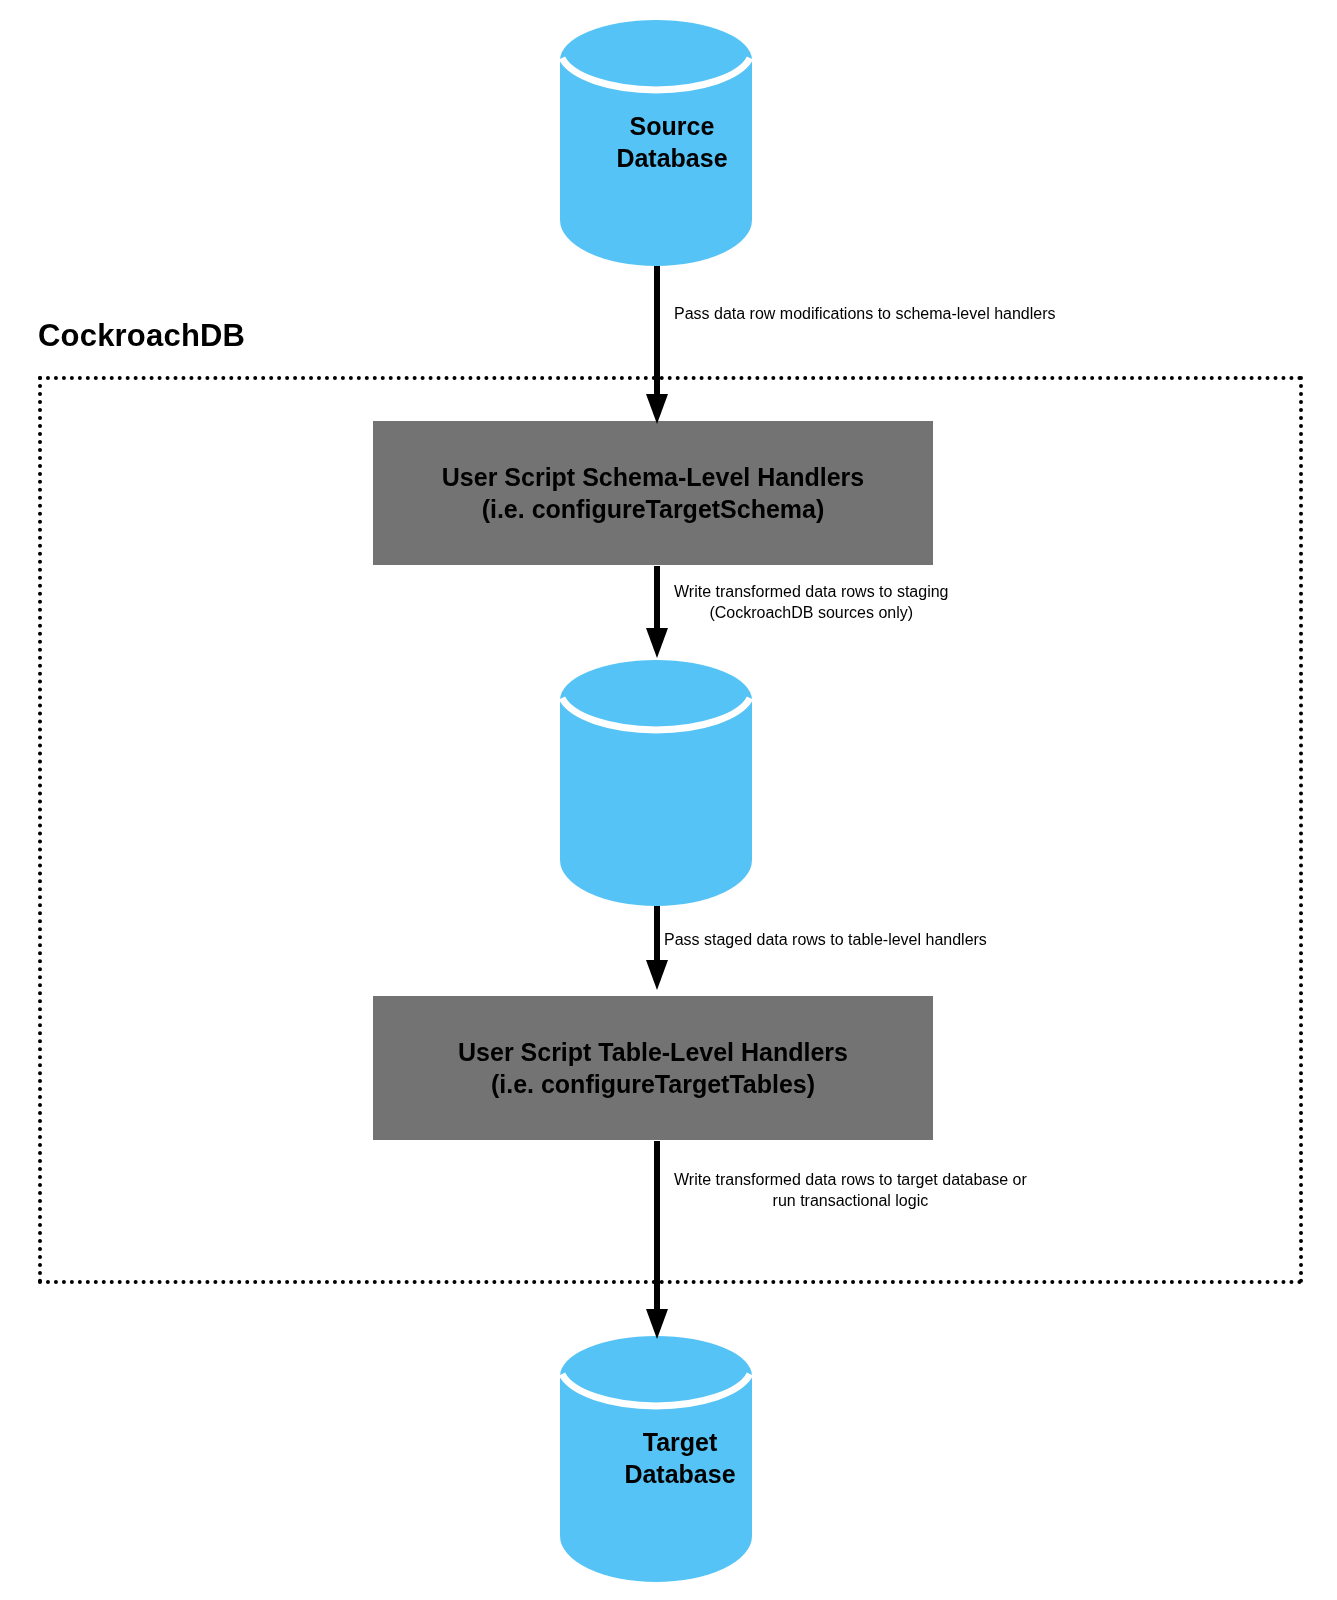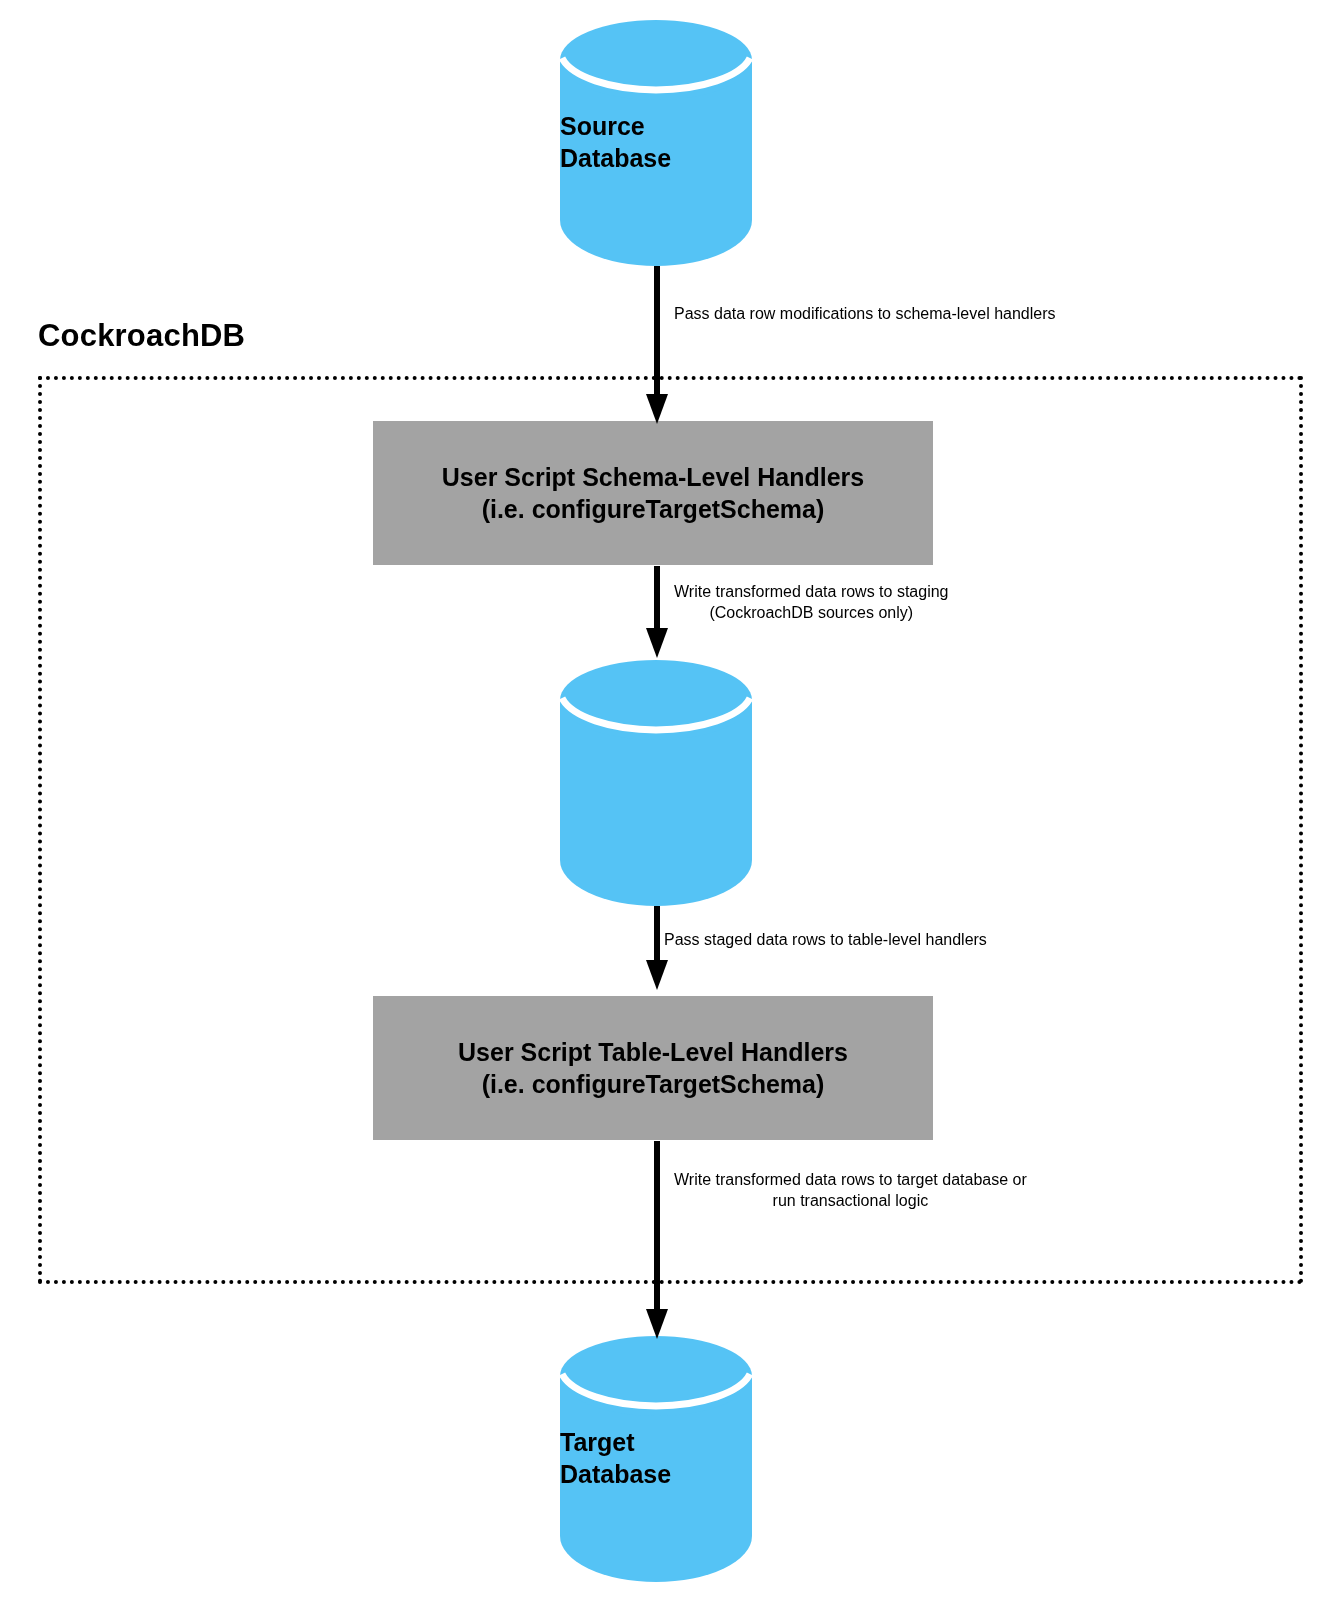--- a/index.html
+++ b/index.html
@@ -23,34 +23,35 @@
   .cyl {
     position: absolute;
   }
   .cyl svg {
     display: block;
     position: absolute;
     top: 0; left: 0;
   }
   .cyl-label {
     position: absolute;
-    left: 0;
+    left: 16px;
     width: 100%;
+    text-align: center;
     font-weight: bold;
     font-size: 25px;
     line-height: 1.28;
     color: #000000;
     white-space: pre-line;
     z-index: 3;
   }
 
   
   .proc-box {
     position: absolute;
-    background: #a3a3a3;
+    background: #737373;
     display: flex;
     align-items: center;
     justify-content: center;
   }
   .proc-label {
     text-align: center;
     font-weight: bold;
     font-size: 25px;
     line-height: 1.3;
     color: #000000;
@@ -142,21 +143,21 @@
   <div class="arrow" style="left:646px; top:906px; width:22px; height:86px;">
     <svg width="22" height="86" viewBox="0 0 22 86">
       <line x1="11" y1="0" x2="11" y2="64" stroke="#000000" stroke-width="6"></line>
       <polygon points="11,84 0,54 22,54" fill="#000000"></polygon>
     </svg>
   </div>
   <div class="edge-label" style="left:664px; top:930px;">Pass staged data rows to table-level handlers</div>
 
   <div class="proc-box" style="left:373px; top:996px; width:560px; height:144px;">
     <div class="proc-label">User Script Table-Level Handlers
-(i.e. configureTargetSchema)</div>
+(i.e. configureTargetTables)</div>
   </div>
 
   <div class="arrow" style="left:646px; top:1141px; width:22px; height:200px;">
     <svg width="22" height="200" viewBox="0 0 22 200">
       <line x1="11" y1="0" x2="11" y2="178" stroke="#000000" stroke-width="6"></line>
       <polygon points="11,198 0,168 22,168" fill="#000000"></polygon>
     </svg>
   </div>
   <div class="edge-label" style="left:674px; top:1170px; text-align:center;">Write transformed data rows to target database or
 run transactional logic</div>

